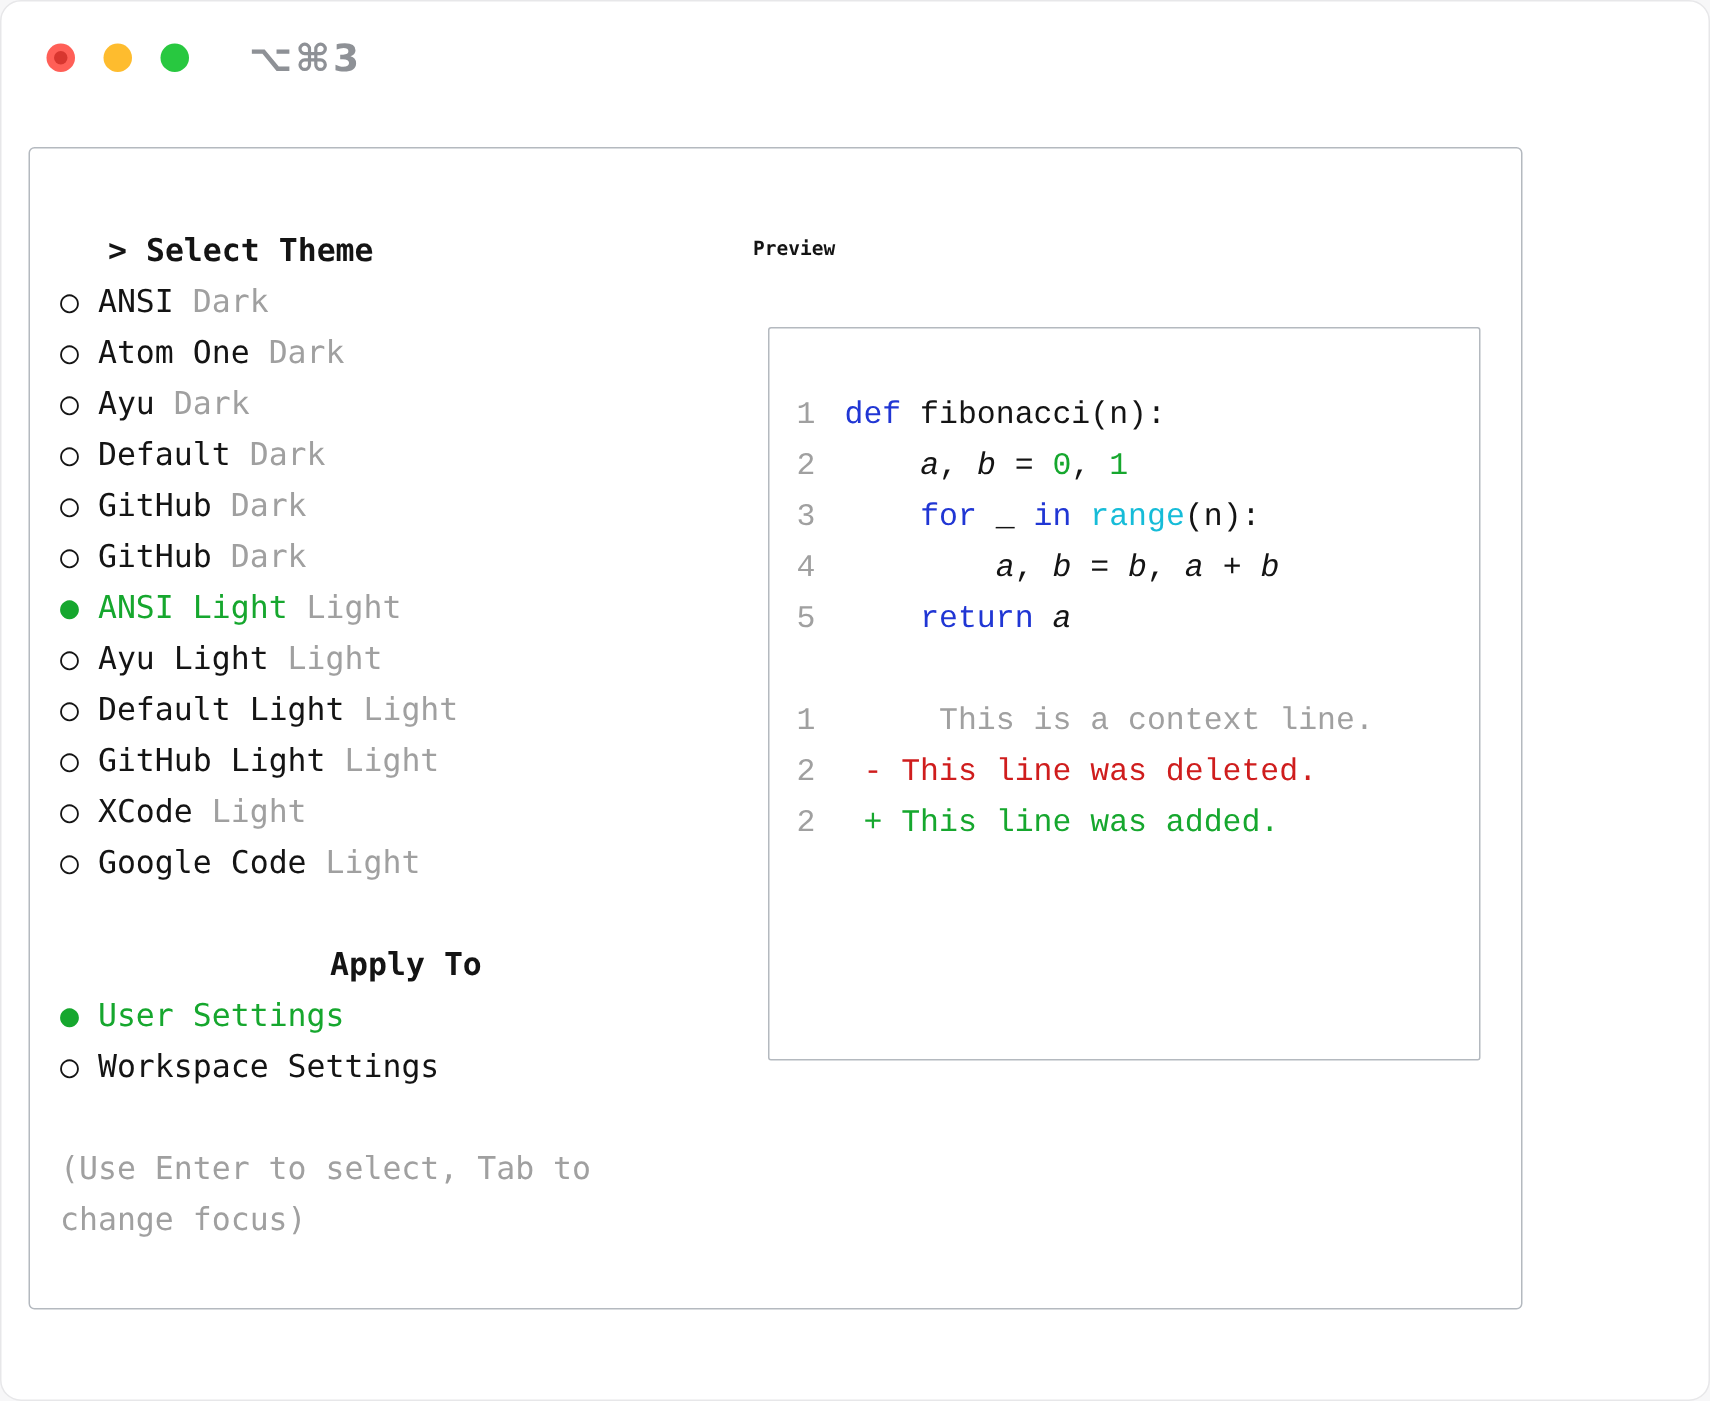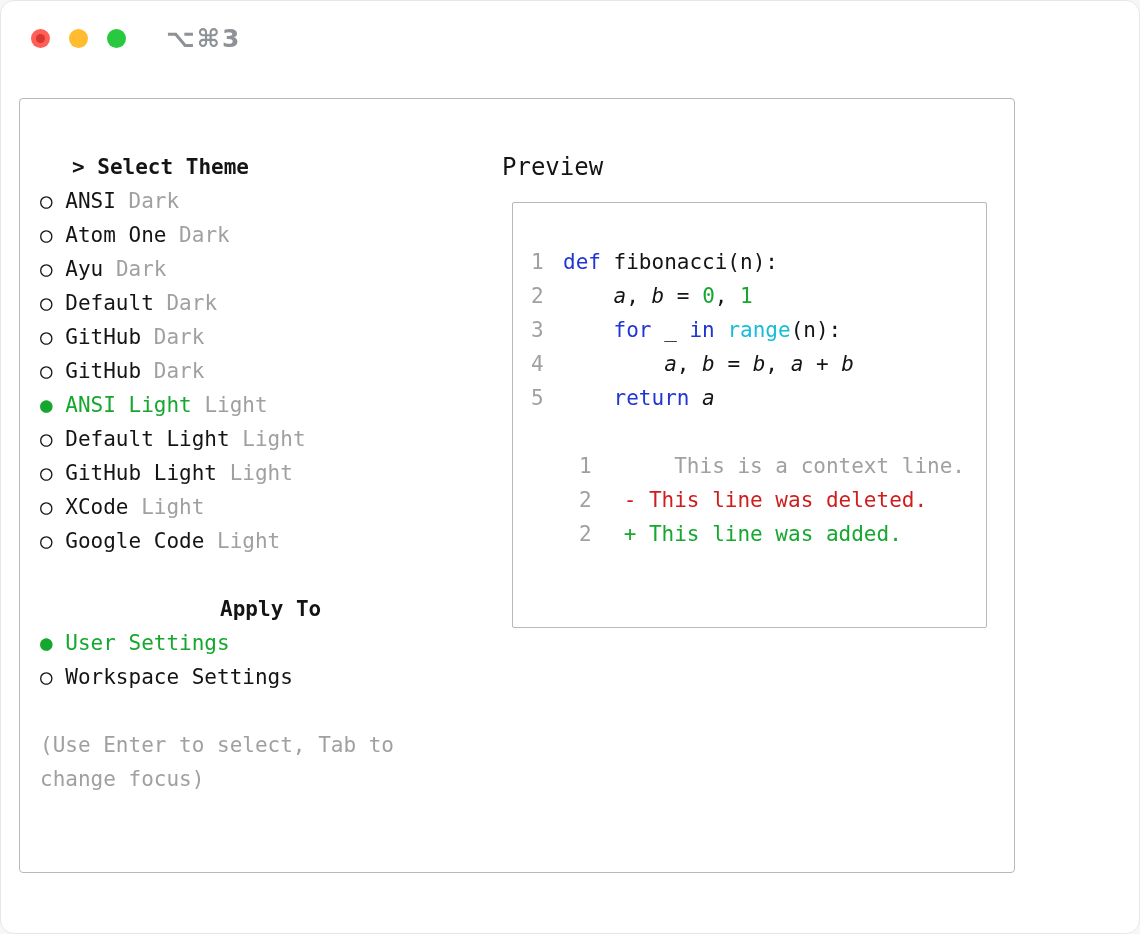--- a/index.html
+++ b/index.html
@@ -22,34 +22,34 @@
          border:1px solid #b4b9bf;border-radius:4px;box-sizing:border-box;}
   .left-col{position:absolute;left:20px;top:51px;width:420px;font-size:21px;line-height:34px;color:var(--text,#141414);}
   .row{white-space:pre;}
   .bold{font-weight:bold;margin-left:16px;}
   .muted{color:var(--muted-gray,#a0a0a0);}
   .sel{color:var(--accent-green,#16a72e);}
   .indent{padding-left:2ch;text-align:center;}
   .spacer{height:34px;}
   .hint{color:var(--muted-gray,#a0a0a0);white-space:normal;}
   
-  .preview-title{position:absolute;left:482px;top:51px;font-size:24px;line-height:34px;font-weight:normal;color:var(--text,#141414);}
-  .preview-box{position:absolute;left:492px;top:103px;width:475px;height:426px;
+  .preview-title{position:absolute;left:482px;top:51px;font-size:13px;line-height:34px;font-weight:bold;color:var(--text,#141414);}
+  .preview-box{position:absolute;left:492px;top:119px;width:475px;height:489px;
                border:1px solid #b4b9bf;border-radius:2px;box-sizing:border-box;
-               padding:42px 0 0 18px;overflow:hidden;}
+               padding:42px 0 0 18px;overflow:hidden;font-family:Liberation Mono, monospace;}
   .cl{white-space:pre;font-size:21px;line-height:34px;color:var(--text,#141414);}
   .gut{display:inline-block;width:32px;color:var(--muted-gray,#a8a8a8);}
   .kw{color:var(--keyword-blue,#2036d4);}
   .builtin{color:var(--builtin-cyan,#16bcd8);}
   .num{color:var(--number-green,#16a72e);}
   .var{font-style:italic;}
   .context{color:var(--muted-gray,#a8a8a8);}
   .deleted{color:var(--deleted-red,#cf1d1d);}
   .added{color:var(--added-green,#16a72e);}
-  .diff-block{margin-top:34px;margin-left:48px;}
+  .diff-block{margin-top:34px;}
 </style>
 </head>
 <body>
 
 <div class="window">
 
   <div class="titlebar">
     <div class="lights">
       <div class="light light-close"></div>
       <div class="light light-min"></div>
@@ -64,20 +64,21 @@
       <div class="row bold"><span class="bold">&gt; </span><span>Select Theme</span></div>
 
       <div>
           <div class="row"><span class="bullet">○ </span><span>ANSI </span><span class="muted">Dark</span></div>
           <div class="row"><span class="bullet">○ </span><span>Atom One </span><span class="muted">Dark</span></div>
           <div class="row"><span class="bullet">○ </span><span>Ayu </span><span class="muted">Dark</span></div>
           <div class="row"><span class="bullet">○ </span><span>Default </span><span class="muted">Dark</span></div>
           <div class="row"><span class="bullet">○ </span><span>GitHub </span><span class="muted">Dark</span></div>
           <div class="row"><span class="bullet">○ </span><span>GitHub </span><span class="muted">Dark</span></div>
           <div class="row"><span class="bullet sel">● </span><span class="sel">ANSI Light </span><span class="muted">Light</span></div>
+          <div class="row"><span class="bullet">○ </span><span>Ayu Light </span><span class="muted">Light</span></div>
           <div class="row"><span class="bullet">○ </span><span>Default Light </span><span class="muted">Light</span></div>
           <div class="row"><span class="bullet">○ </span><span>GitHub Light </span><span class="muted">Light</span></div>
           <div class="row"><span class="bullet">○ </span><span>XCode </span><span class="muted">Light</span></div>
           <div class="row"><span class="bullet">○ </span><span>Google Code </span><span class="muted">Light</span></div>
         </div>
 
       <div class="spacer"></div>
 
       <div class="row bold indent">Apply To</div>
 

